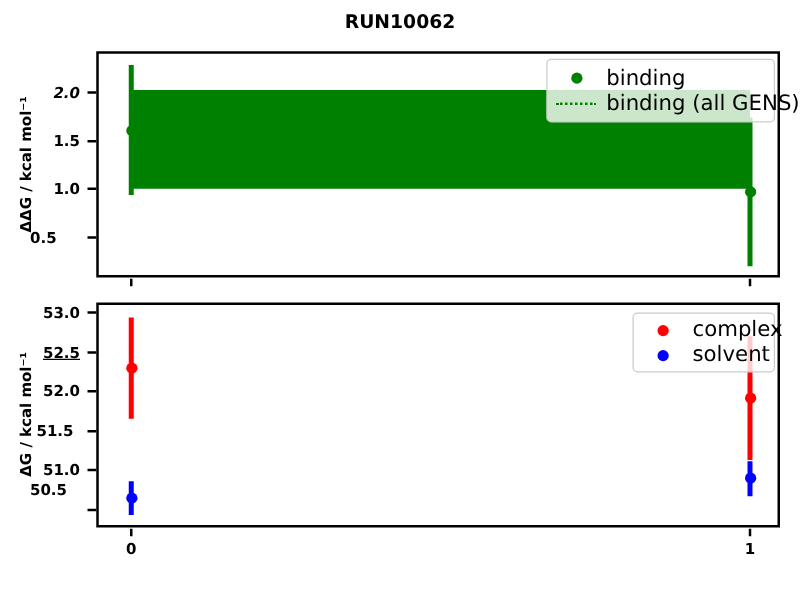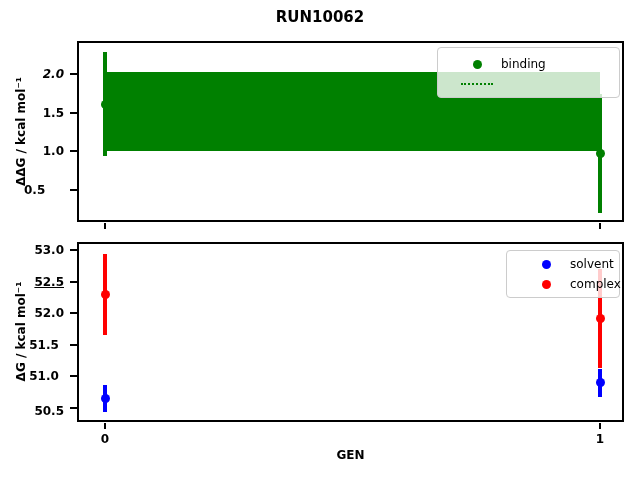--- a/index.html
+++ b/index.html
@@ -24,22 +24,22 @@
   .ylabel-top{top:124px;}
   .ylabel-bottom{top:324px;}
   .xlabel{left:77px;top:448px;width:547px;}
   .ticklabel{
     position:absolute;font-size:12px;font-weight:bold;line-height:14px;height:14px;
     white-space:nowrap;z-index:1;
   }
   .legend{
     position:absolute;background:rgba(255,255,255,0.8);border:1px solid #cccccc;
     border-radius:4px;z-index:5;box-sizing:border-box;
-    display:flex;flex-direction:column;justify-content:flex-end;
-    font-size:12px;padding:3px 22px;
+    display:flex;flex-direction:column;justify-content:center;
+    font-size:17px;padding:3px 6px;
   }
   .legend-top{left:437px;top:47px;width:183px;height:51px;}
   .legend-bottom{left:506px;top:250px;width:114px;height:48px;}
   .legend-row{display:flex;align-items:center;height:20px;}
   .legend-marker-col{width:34px;display:flex;justify-content:center;align-items:center;flex:none;}
   .legend-dot{width:9px;height:9px;border-radius:50%;background:#008000;display:inline-block;}
   .legend-dotted-line{width:32px;height:0;border-top:2px dotted #008000;display:inline-block;}
   .legend-label{margin-left:7px;white-space:nowrap;}
 </style>
 </head>
@@ -47,70 +47,70 @@
 
 <div class="figure" id="figure">
 
   <div class="suptitle">RUN10062</div>
 
   <div class="plot-frame frame-top"></div>
   <div class="plot-frame frame-bottom"></div>
 
   <div class="axis-label ylabel ylabel-top">ΔΔG / kcal mol⁻¹</div>
   <div class="axis-label ylabel ylabel-bottom">ΔG / kcal mol⁻¹</div>
-  <div class="axis-label xlabel">GEN</div>
 
   <div class="legend legend-top">
     <div class="legend-row">
       <span class="legend-marker-col">
           <span class="legend-dot" style="background: rgb(0, 128, 0);"></span>
         </span>
       <span class="legend-label">binding</span>
     </div>
     <div class="legend-row">
       <span class="legend-marker-col">
           <span class="legend-dotted-line" style="border-top-color: rgb(0, 128, 0);"></span>
         </span>
+      <span class="legend-label">binding (all GENS)</span>
     </div>
   </div>
 
   <div class="legend legend-bottom">
     <div class="legend-row">
       <span class="legend-marker-col">
+          <span class="legend-dot" style="background: rgb(255, 0, 0);"></span>
+        </span>
+      <span class="legend-label">complex</span>
+    </div>
+    <div class="legend-row">
+      <span class="legend-marker-col">
           <span class="legend-dot" style="background: rgb(0, 0, 255);"></span>
         </span>
       <span class="legend-label">solvent</span>
-    </div>
-    <div class="legend-row">
-      <span class="legend-marker-col">
-          <span class="legend-dot" style="background: rgb(255, 0, 0);"></span>
-        </span>
-      <span class="legend-label">complex</span>
     </div>
   </div>
 
 <div style="left: 70px; top: 188.994px; width: 7px; height: 2px; background: rgb(0, 0, 0);"></div>
     <div class="ticklabel" style="left: 24px; top: 182.994px; width: 40px; text-align: left;">0.5</div>
     <div style="left: 70px; top: 150.333px; width: 7px; height: 2px; background: rgb(0, 0, 0);"></div>
     <div class="ticklabel" style="left: 24px; top: 144.333px; width: 40px; text-align: right;">1.0</div>
     <div style="left: 70px; top: 111.672px; width: 7px; height: 2px; background: rgb(0, 0, 0);"></div>
     <div class="ticklabel" style="left: 24px; top: 105.672px; width: 40px; text-align: right;">1.5</div>
     <div style="left: 70px; top: 73.0112px; width: 7px; height: 2px; background: rgb(0, 0, 0);"></div>
     <div class="ticklabel" style="left: 24px; top: 67.0112px; width: 40px; text-align: right; font-style: italic;">2.0</div>
     <div style="left: 104px; top: 223px; width: 2px; height: 6px; background: rgb(0, 0, 0);"></div>
     <div style="left: 599px; top: 223px; width: 2px; height: 6px; background: rgb(0, 0, 0);"></div>
     <div style="left: 105px; top: 72.4648px; width: 495px; height: 78.8683px; background: rgb(0, 128, 0); z-index: 1;"></div>
     <div style="left: 103px; top: 52.3611px; width: 4px; height: 103.611px; background: rgb(0, 128, 0); z-index: 2;"></div>
     <div style="left: 100.5px; top: 99.6667px; width: 9px; height: 9px; border-radius: 50%; background: rgb(0, 128, 0); z-index: 3;"></div>
     <div style="left: 598px; top: 94.1149px; width: 4px; height: 119.076px; background: rgb(0, 128, 0); z-index: 2;"></div>
     <div style="left: 595.5px; top: 149.153px; width: 9px; height: 9px; border-radius: 50%; background: rgb(0, 128, 0); z-index: 3;"></div>
     <div style="left: 70px; top: 407.037px; width: 7px; height: 2px; background: rgb(0, 0, 0);"></div>
-    <div class="ticklabel" style="left: 24px; top: 404px; width: 40px; text-align: right;">50.5</div>
+    <div class="ticklabel" style="left: 24px; top: 385px; width: 40px; ">50.5</div>
     <div style="left: 70px; top: 375.421px; width: 7px; height: 2px; background: rgb(0, 0, 0);"></div>
-    <div class="ticklabel" style="left: 24px; top: 369.421px; width: 40px; text-align: center;">51.0</div>
+    <div class="ticklabel" style="left: 24px; top: 369.421px; width: 40px; text-align: right;">51.0</div>
     <div style="left: 70px; top: 343.805px; width: 7px; height: 2px; background: rgb(0, 0, 0);"></div>
     <div class="ticklabel" style="left: 24px; top: 337.805px; width: 40px; text-align: center;">51.5</div>
     <div style="left: 70px; top: 312.188px; width: 7px; height: 2px; background: rgb(0, 0, 0);"></div>
     <div class="ticklabel" style="left: 24px; top: 306.188px; width: 40px; text-align: right;">52.0</div>
     <div style="left: 70px; top: 280.572px; width: 7px; height: 2px; background: rgb(0, 0, 0);"></div>
     <div class="ticklabel" style="left: 24px; top: 274.572px; width: 40px; text-align: right; text-decoration: underline;">52.5</div>
     <div style="left: 70px; top: 248.956px; width: 7px; height: 2px; background: rgb(0, 0, 0);"></div>
     <div class="ticklabel" style="left: 24px; top: 242.956px; width: 40px; text-align: right;">53.0</div>
     <div style="left: 104px; top: 423px; width: 2px; height: 6px; background: rgb(0, 0, 0);"></div>
     <div class="ticklabel" style="left: 90px; top: 432px; width: 30px; text-align: center;">0</div>

